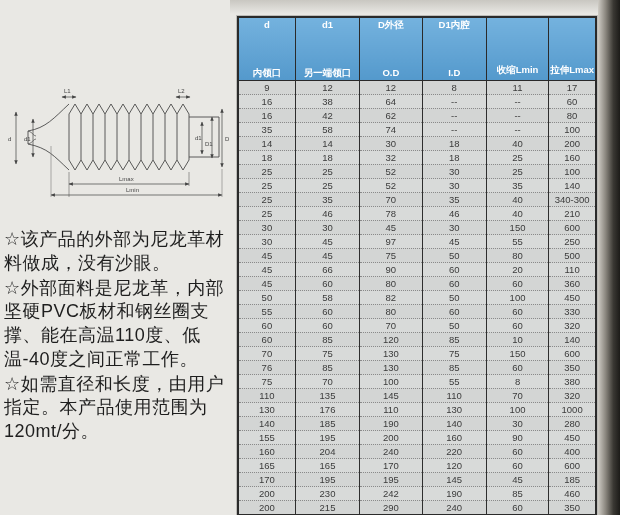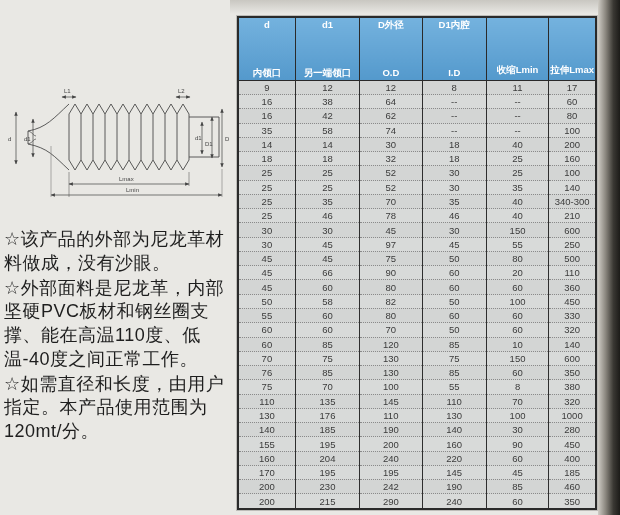--- a/index.html
+++ b/index.html
@@ -365,20 +365,28 @@
       </tr>
       <tr>
         <td>160</td>
         <td>204</td>
         <td>240</td>
         <td>220</td>
         <td>60</td>
         <td>400</td>
       </tr>
       <tr>
+        <td>165</td>
+        <td>165</td>
+        <td>170</td>
+        <td>120</td>
+        <td>60</td>
+        <td>600</td>
+      </tr>
+      <tr>
         <td>170</td>
         <td>195</td>
         <td>195</td>
         <td>145</td>
         <td>45</td>
         <td>185</td>
       </tr>
       <tr>
         <td>200</td>
         <td>230</td>

